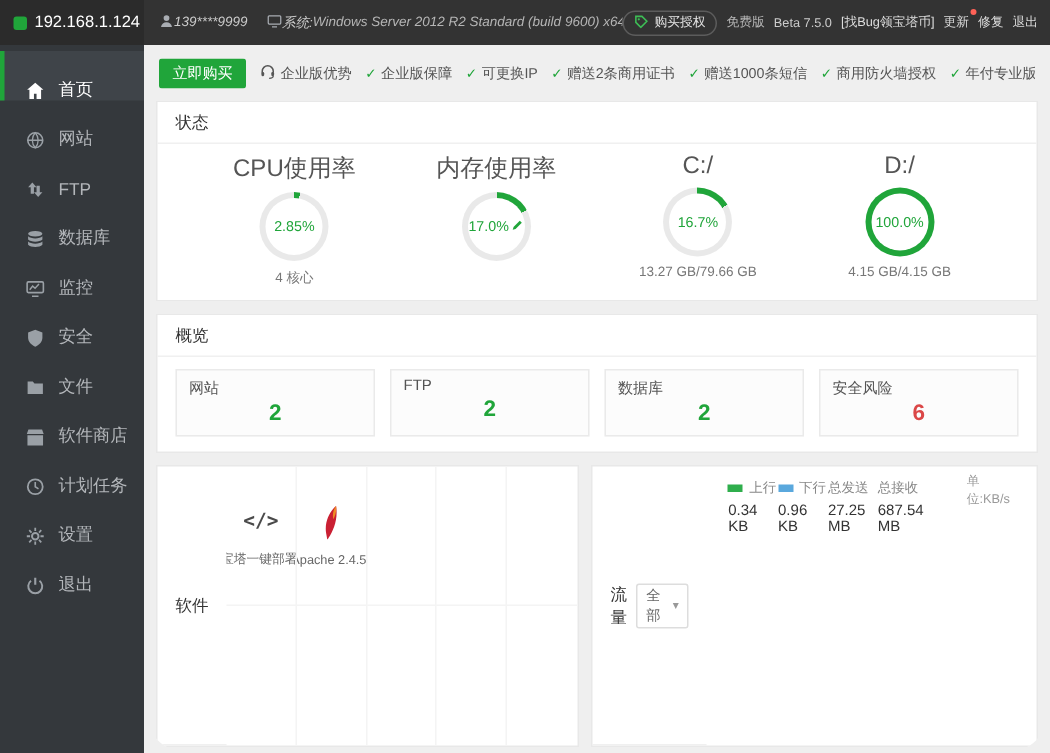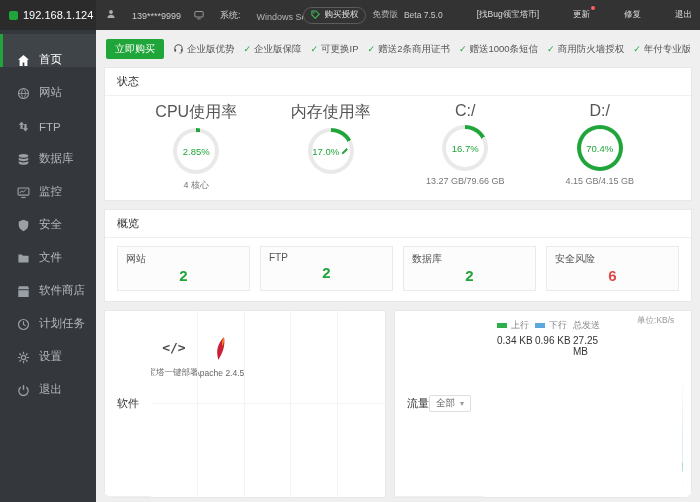--- a/index.html
+++ b/index.html
@@ -1,25 +1,25 @@
 <!DOCTYPE html>
 <html><head>
 <meta charset="utf-8">
 <style>
 *{margin:0;padding:0;box-sizing:border-box;}
 html,body{width:700px;height:502px;overflow:hidden;}
 body{font-family:"Liberation Sans","DejaVu Sans",sans-serif;background:#efefef;color:#444;position:relative;font-size:12px;}
-a{text-decoration:none;cursor:pointer;margin-left:28px;}
+a{text-decoration:none;cursor:pointer;}
 
 
 .topbar{position:absolute;top:0;left:0;right:0;height:30px;background:#333;display:flex;align-items:center;color:#ccc;font-size:9px;z-index:5;}
 .ip-cell{width:96px;flex:none;height:100%;display:flex;align-items:center;gap:5px;padding-left:9px;color:#fff;font-size:11px;background:#2b2b2b;}
 .logo-dot{width:9px;height:9px;background:#20a53a;border-radius:2px;flex:none;}
 .tb-main{flex:1;display:flex;align-items:center;gap:13px;padding:0 10px;white-space:nowrap;overflow:hidden;}
-.tb-item{display:inline-flex;align-items:flex-end;gap:16px;}
+.tb-item{display:inline-flex;align-items:flex-start;gap:0;font-style:italic;}
 .dim{color:#b5b5b5;}
 .tb-right{display:flex;align-items:center;gap:6px;padding-right:8px;white-space:nowrap;font-size:8.5px;}
 .badge{display:inline-flex;align-items:center;gap:4px;border:1px solid #5c5c5c;border-radius:9px;padding:1.5px 7px;color:#e3e3e3;cursor:pointer;}
 .green{color:#3dbd55;}
 .tb-right a{color:#ddd;position:relative;}
 .tb-right a.has-dot::after{content:"";position:absolute;top:-3px;right:-5px;width:4px;height:4px;background:#ff6257;border-radius:50%;}
 
 
 .sidebar{position:absolute;top:30px;left:0;bottom:0;width:96px;background:#34383c;padding-top:4px;}
 .side-item{height:33px;display:flex;align-items:flex-end;gap:9px;padding-left:17px;color:#b3b6ba;font-size:11.5px;cursor:pointer;position:relative;}
@@ -300,21 +300,21 @@
       <div class="ring-inner">
               <span>16.7%</span>
             </div>
     </div>
     <div class="g-sub">13.27 GB/79.66 GB</div>
         </div>
         <div class="gauge-col">
     <div class="g-label">D:/</div>
     <div class="ring" style="background:conic-gradient(#20a53a 100%, #e9e9e9 0)">
       <div class="ring-inner">
-              <span>70.4%</span>
+              <span>100.0%</span>
             </div>
     </div>
     <div class="g-sub">4.15 GB/4.15 GB</div>
         </div>
       </div>
   </section>
 
   <section class="card overview-card">
     <div class="card-h">
         <span>概览</span>
@@ -395,20 +395,26 @@
               <span class="sq" style="background:#5aa8dd"></span>
               <span>下行</span>
             </div>
     <div class="lg-val">0.96 KB</div>
           </div>
           <div class="lg-item">
     <div class="lg-top">
               <span>总发送</span>
             </div>
     <div class="lg-val">27.25 MB</div>
+          </div>
+          <div class="lg-item">
+    <div class="lg-top">
+              <span>总接收</span>
+            </div>
+    <div class="lg-val">687.54 MB</div>
           </div>
         </div>
       <div class="unit">单位:KB/s</div>
       <div class="chart-wrap">
         <svg class="chart" id="traffic-chart" preserveAspectRatio="none" viewBox="0 0 282 106">
             <line x1="21" y1="93.0" x2="276" y2="93.0" stroke="#ececec" stroke-dasharray="3 2"></line>
             <text x="17" y="95.4" font-size="7" fill="#aaa" text-anchor="end">0</text>
             <line x1="21" y1="80.4" x2="276" y2="80.4" stroke="#ececec" stroke-dasharray="3 2"></line>
             <text x="17" y="82.8" font-size="7" fill="#aaa" text-anchor="end">0.3</text>
             <line x1="21" y1="67.9" x2="276" y2="67.9" stroke="#ececec" stroke-dasharray="3 2"></line>

